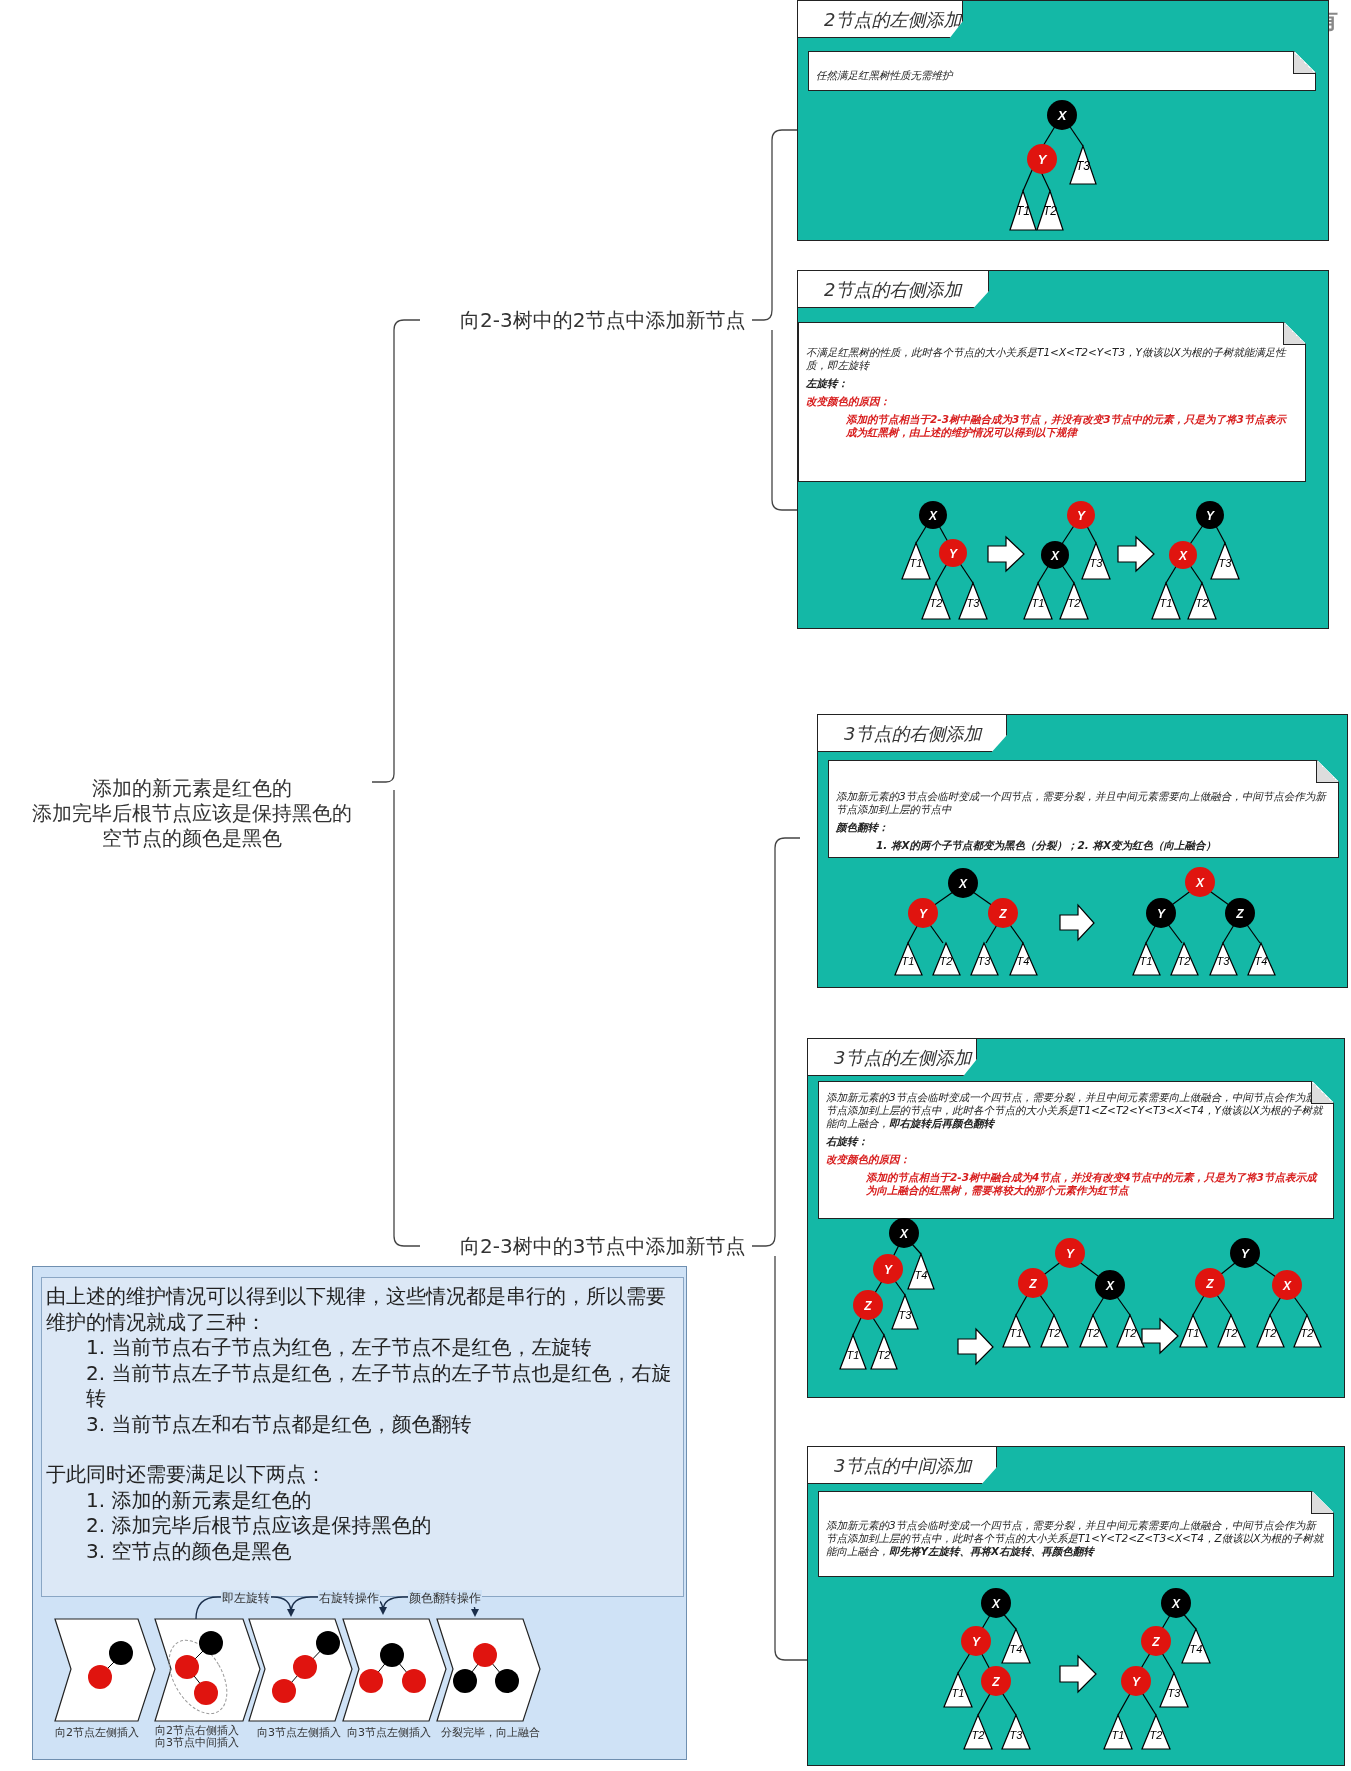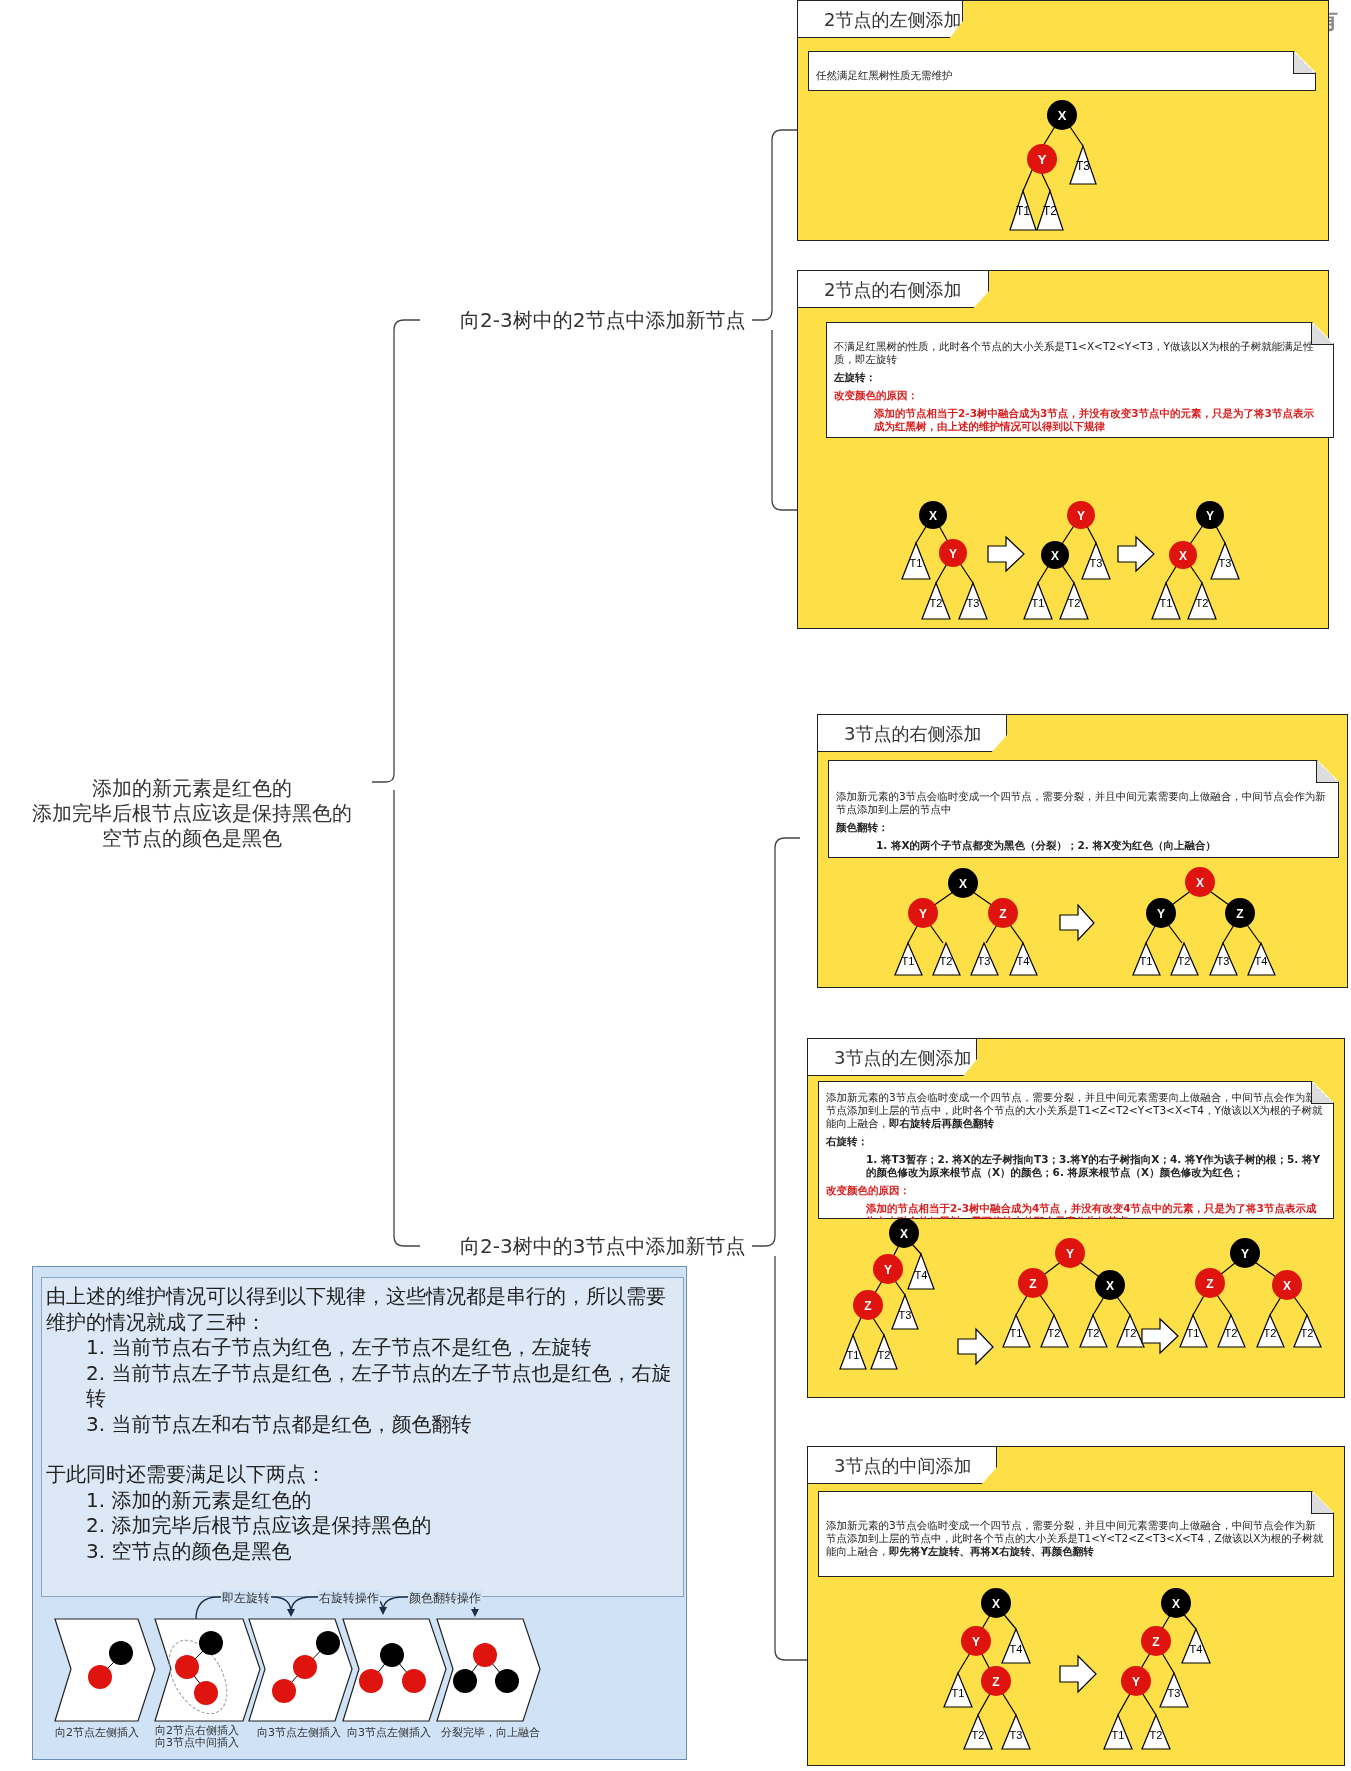--- a/index.html
+++ b/index.html
@@ -1,20 +1,20 @@
 <!DOCTYPE html>
 <html><head>
 <meta charset="utf-8">
 <style>
   html,body{margin:0;padding:0;background:#fff;}
   body{width:1351px;height:1771px;position:relative;overflow:hidden;font-family:"DejaVu Sans","Liberation Sans",sans-serif;color:#222;}
   .abs{position:absolute;}
   .root-text{right:999px;top:776px;text-align:center;font-size:20px;line-height:25px;color:#333;white-space:nowrap;}
   .branch-label{font-size:20px;color:#333;white-space:nowrap;margin-left:28px;}
-  .card{position:absolute;border:1.5px solid #222;background:#fde047;}
+  .card{position:absolute;border:1.5px solid #222;background:#14b8a6;font-style:italic;}
   .card-tab{position:absolute;left:-1px;top:-1px;height:38px;border:1.5px solid #222;background:#fff;font-size:18px;line-height:38px;padding-left:26px;color:#333;box-sizing:border-box;clip-path:polygon(0 0,100% 0,100% 55%,92% 100%,0 100%);}
   .note{position:absolute;border:1.5px solid #222;background:#fff;font-size:10.5px;line-height:13px;padding:4px 4px 4px 2px;box-sizing:border-box;clip-path:polygon(0 0,calc(100% - 22px) 0,100% 22px,100% 100%,0 100%);}
   .note .fold{position:absolute;right:0;top:0;width:22px;height:22px;background:linear-gradient(225deg,#fff 50%,#ddd 50%);border-left:1px solid #222;border-bottom:1px solid #222;box-sizing:border-box;}
   .note p{margin:5px;}
   .b{font-weight:bold;}
   .red{color:#d81e1e;}
   .ind{padding-left:40px;}
   .watermark-title{right:12px;top:6px;font-size:22px;font-weight:bold;color:#888;letter-spacing:1px;}
   .bluebox{left:32px;top:1266px;width:655px;height:494px;background:#cfe2f6;border:1.5px solid #6f8fb0;box-sizing:border-box;}
   .bluenote{position:absolute;left:8px;top:10px;width:643px;height:320px;background:#dce8f6;border:1px solid #8aa6c4;font-size:20px;line-height:25.5px;color:#222;padding:6px 4px;box-sizing:border-box;}
@@ -74,21 +74,21 @@
     <g font-size="12" text-anchor="middle" fill="#000">
         <text x="285" y="169">T3</text>
         <text x="225" y="214">T1</text>
         <text x="252" y="214">T2</text>
       </g>
   </svg>
 </div>
 
 <div class="card" style="left:797px;top:270px;width:530px;height:357px">
   <div class="card-tab" style="width:192px">2节点的右侧添加</div>
-  <div class="note" style="left:28px;top:51px;width:508px;height:116px;padding-top:12px">
+  <div class="note" style="left:0;top:51px;width:508px;height:160px;padding-top:18px">
     <div class="fold"></div>
     <p>不满足红黑树的性质，此时各个节点的大小关系是T1&lt;X&lt;T2&lt;Y&lt;T3，Y做该以X为根的子树就能满足性质，即左旋转</p>
     <p class="b">左旋转：</p>
     <p class="b red">改变颜色的原因：</p>
     <p class="b red ind">添加的节点相当于2-3树中融合成为3节点，并没有改变3节点中的元素，只是为了将3节点表示成为红黑树，由上述的维护情况可以得到以下规律</p>
   </div>
   <svg class="abs" style="left:0;top:0" width="530" height="357">
     <g stroke="#000" stroke-width="1.2" fill="#fff">
 
       <line x1="135" y1="244" x2="118" y2="272"></line>
@@ -201,21 +201,20 @@
     </g>
   </svg>
 </div>
 
 <div class="card" style="left:807px;top:1038px;width:536px;height:358px">
   <div class="card-tab" style="width:170px">3节点的左侧添加</div>
   <div class="note" style="left:10px;top:42px;width:516px;height:138px;padding-top:4px">
     <div class="fold"></div>
     <p><span>添加新元素的3节点会临时变成一个四节点，需要分裂，并且中间元素需要向上做融合，中间节点会作为新节点添加到上层的节点中，此时各个节点的大小关系是T1&lt;Z&lt;T2&lt;Y&lt;T3&lt;X&lt;T4，Y做该以X为根的子树就能向上融合，</span><span class="b">即右旋转后再颜色翻转</span></p>
     <p class="b">右旋转：</p>
-    <p class="b ind">1. 将T3暂存；2. 将X的左子树指向T3；3.将Y的右子树指向X；4. 将Y作为该子树的根；5. 将Y的颜色修改为原来根节点（X）的颜色；6. 将原来根节点（X）颜色修改为红色；</p>
     <p class="b red">改变颜色的原因：</p>
     <p class="b red ind">添加的节点相当于2-3树中融合成为4节点，并没有改变4节点中的元素，只是为了将3节点表示成为向上融合的红黑树，需要将较大的那个元素作为红节点</p>
   </div>
   <svg class="abs" style="left:0;top:0" width="536" height="358">
     <g stroke="#000" stroke-width="1.2" fill="#fff">
       <line x1="96" y1="196" x2="80" y2="228"></line>
         <line x1="96" y1="196" x2="113" y2="215"></line>
       <polygon points="113,215 100,250 126,250"></polygon>
       <line x1="80" y1="232" x2="61" y2="264"></line>
         <line x1="80" y1="232" x2="97" y2="256"></line>

